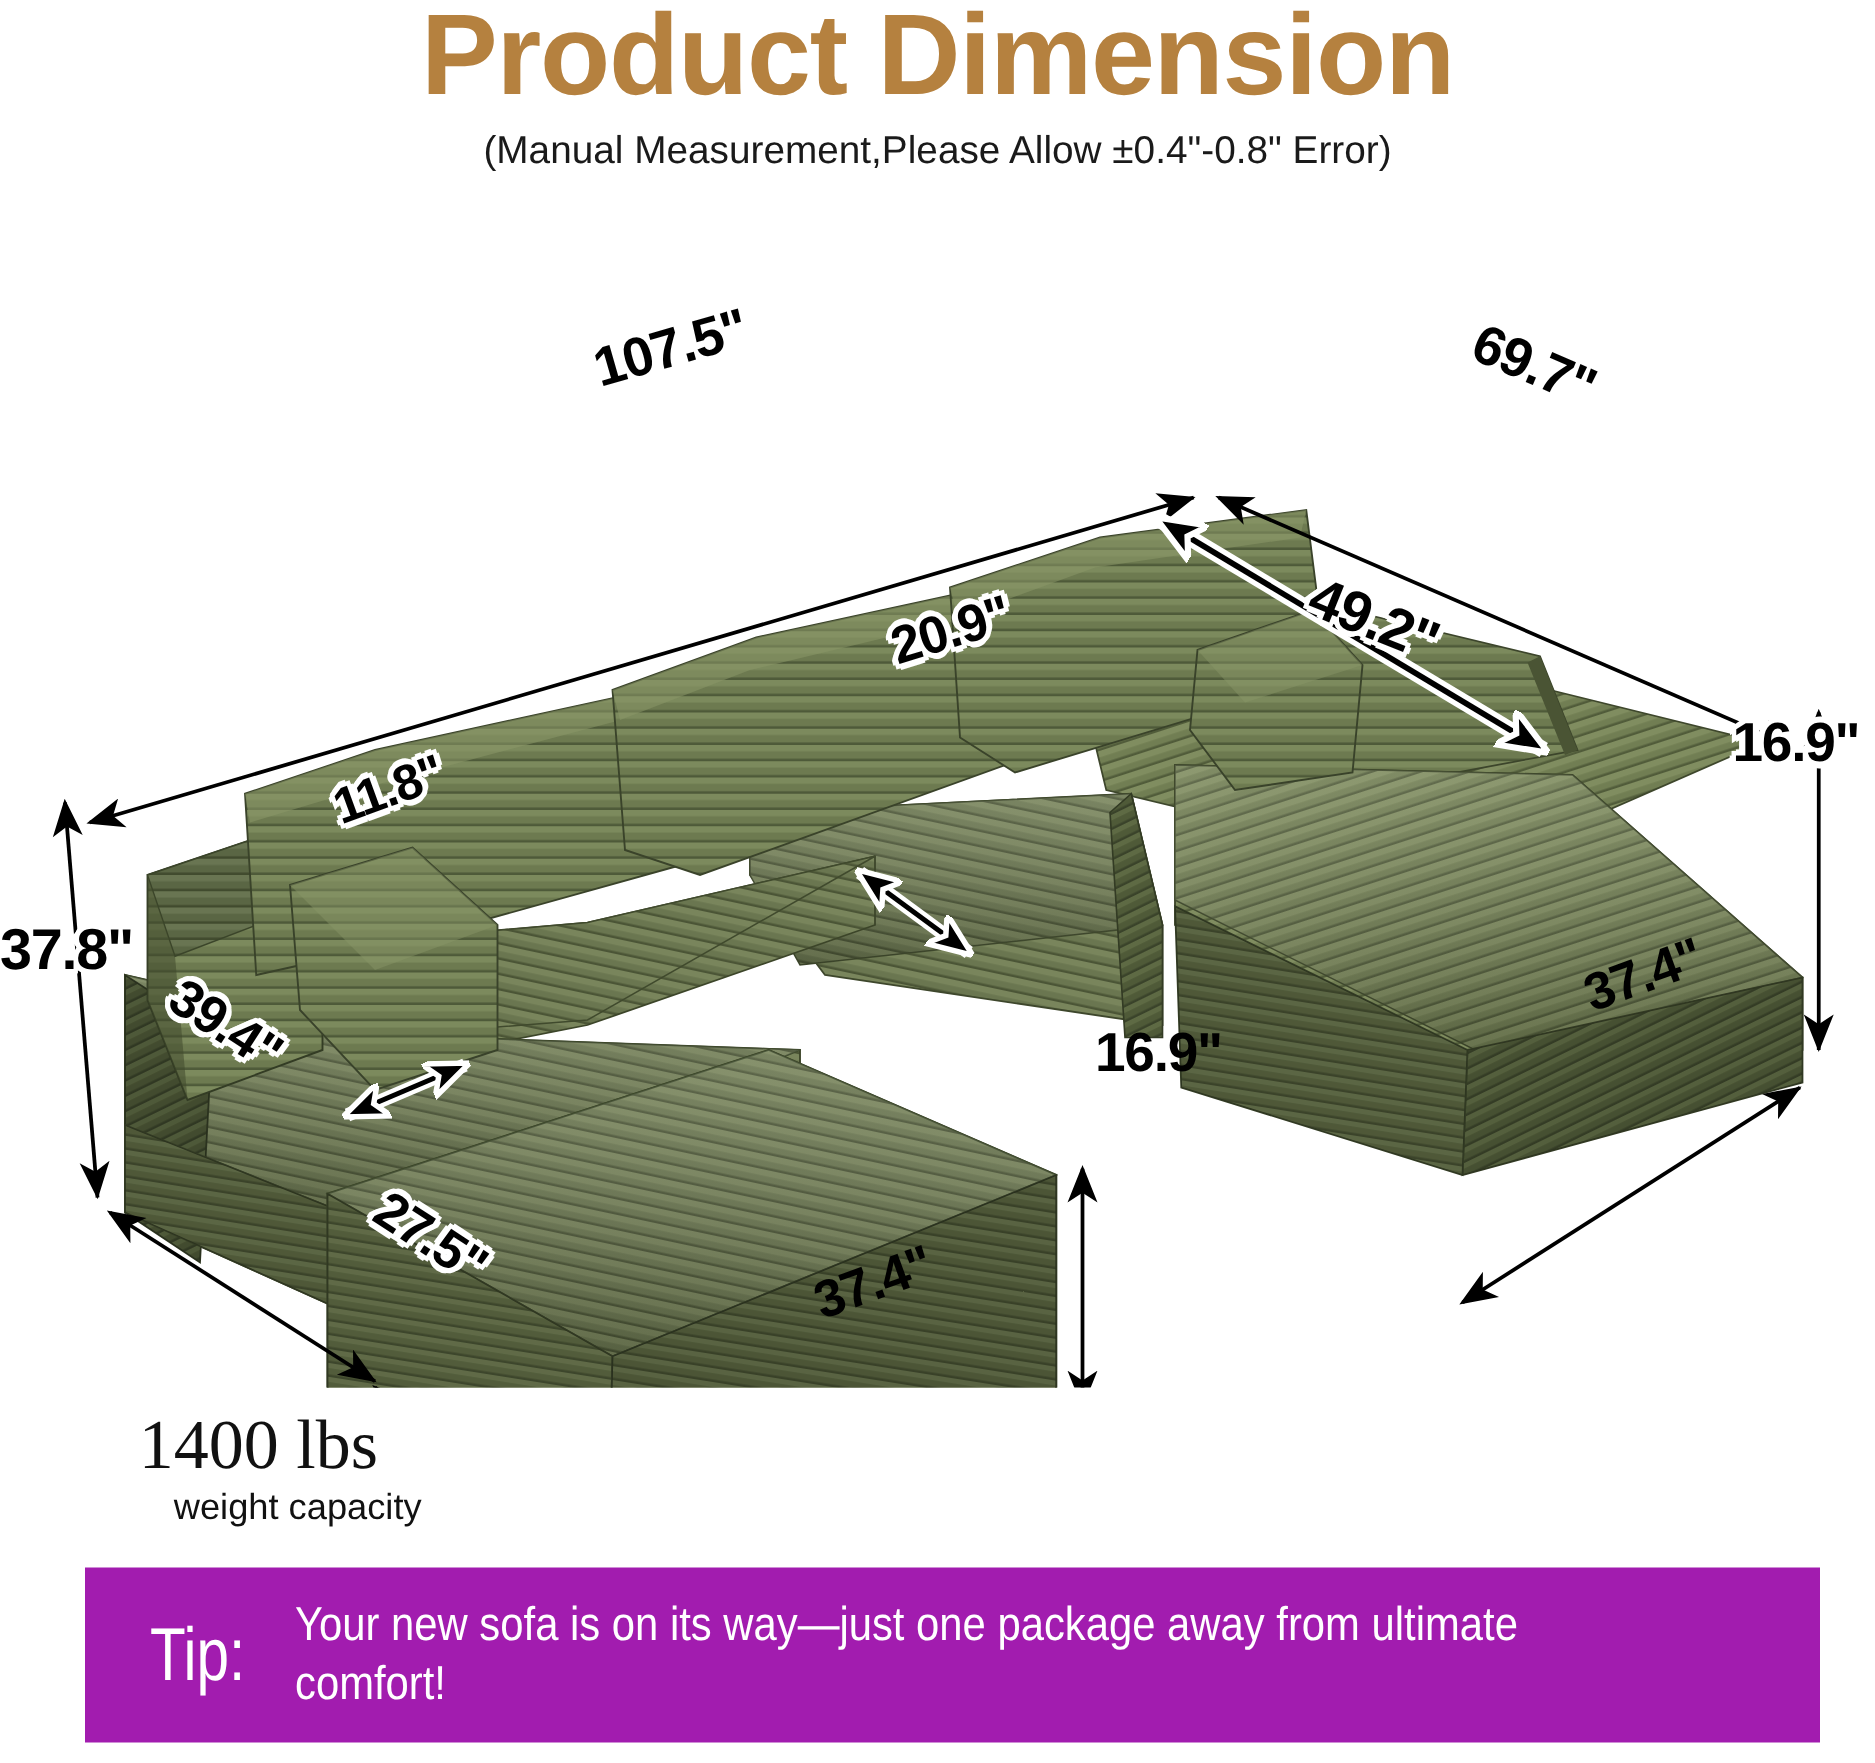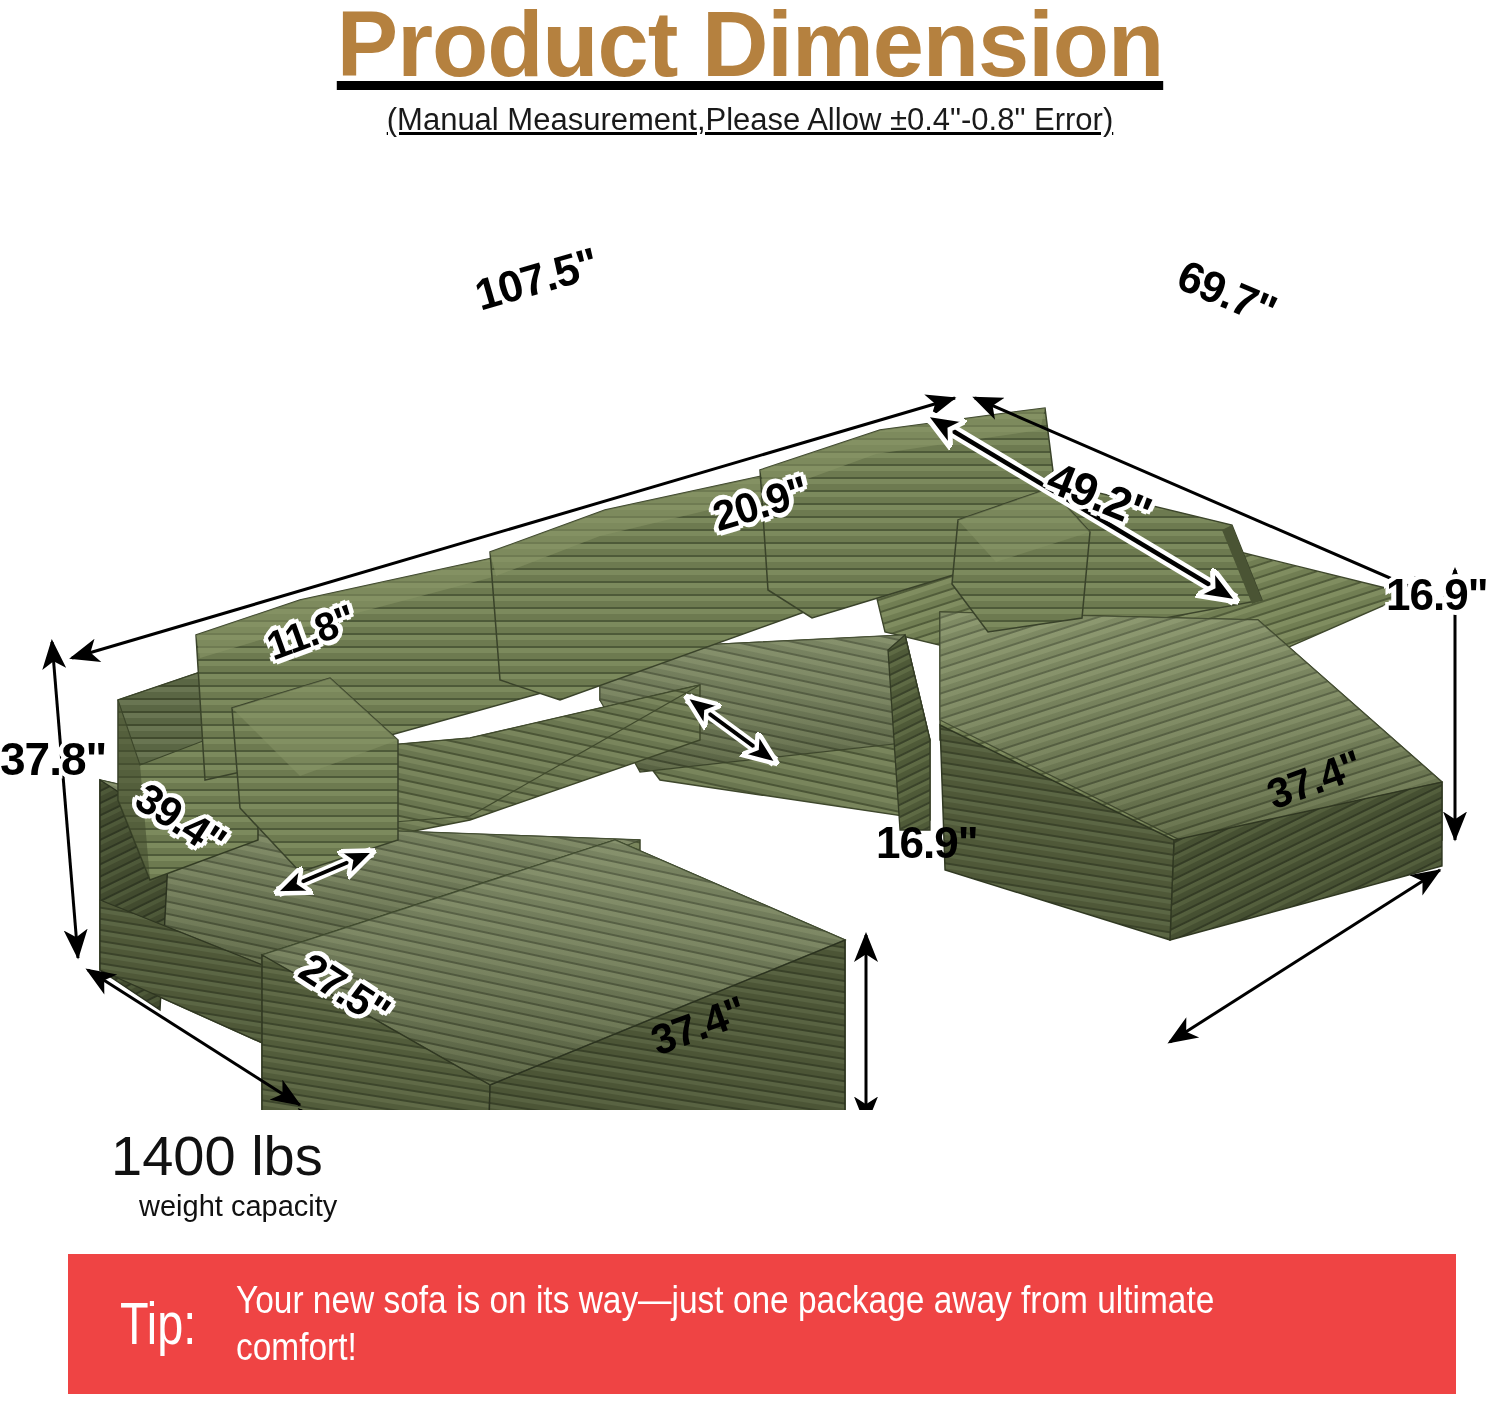--- a/index.html
+++ b/index.html
@@ -1,20 +1,20 @@
 <!DOCTYPE html>
 <html><head>
 <meta charset="utf-8">
 <style>
   html,body{margin:0;padding:0;background:#fff;}
   body{width:1500px;height:1410px;position:relative;overflow:hidden;
        font-family:"Liberation Sans",sans-serif;}
 
   
-  #header{position:absolute;left:0;top:0;width:1500px;text-align:center;text-decoration:underline;}
+  #header{position:absolute;left:0;top:0;width:1500px;text-align:center;}
   #page-title{font-size:92px;font-weight:bold;color:#b5813f;
               letter-spacing:-1px;line-height:1.0;margin-top:-2px;
               font-family:"Liberation Sans",sans-serif;}
   #page-subtitle{font-size:31px;color:#1a1a1a;margin-top:12px;
                  font-family:"Liberation Sans",sans-serif;}
 
   
   #diagram{position:absolute;left:0;top:180px;width:1500px;height:930px;}
   #sofa-svg{position:absolute;left:0;top:0;}
 
@@ -29,27 +29,27 @@
        5px 0 0 #fff,-5px 0 0 #fff,0 5px 0 #fff,0 -5px 0 #fff;
   }
   .dim span{position:relative;}
 
   
   #weight-block{position:absolute;left:95px;top:1108px;
                 display:flex;align-items:flex-start;}
   #weight-icon{position:relative;width:86px;height:112px;flex:0 0 auto;}
   #weight-text{margin-left:16px;}
   #weight-value{font-size:56px;color:#111;line-height:1.0;margin-top:20px;
-                font-family:Liberation Sans, sans-serif;}
+                font-family:Liberation Serif, serif;}
   #weight-caption{font-size:29px;color:#111;margin-top:6px;margin-left:28px;
                   font-family:"Liberation Sans",sans-serif;}
 
   
   #tip-banner{position:absolute;left:68px;top:1254px;width:1388px;height:140px;
-              background:#ef4444;display:flex;align-items:center;justify-content:space-between;}
+              background:#a21caf;display:flex;align-items:center;justify-content:space-between;}
   #tip-label{font-size:60px;color:#fff;font-weight:normal;margin-left:52px;
              transform:scaleX(.78);transform-origin:left center;
              font-family:"Liberation Sans",sans-serif;line-height:1;}
   #tip-text{font-size:38px;color:#fff;margin-left:18px;line-height:1.25;
             transform:scaleX(.88);transform-origin:left center;
             font-family:"Liberation Sans",sans-serif;}
 </style>
 </head>
 <body>
 

